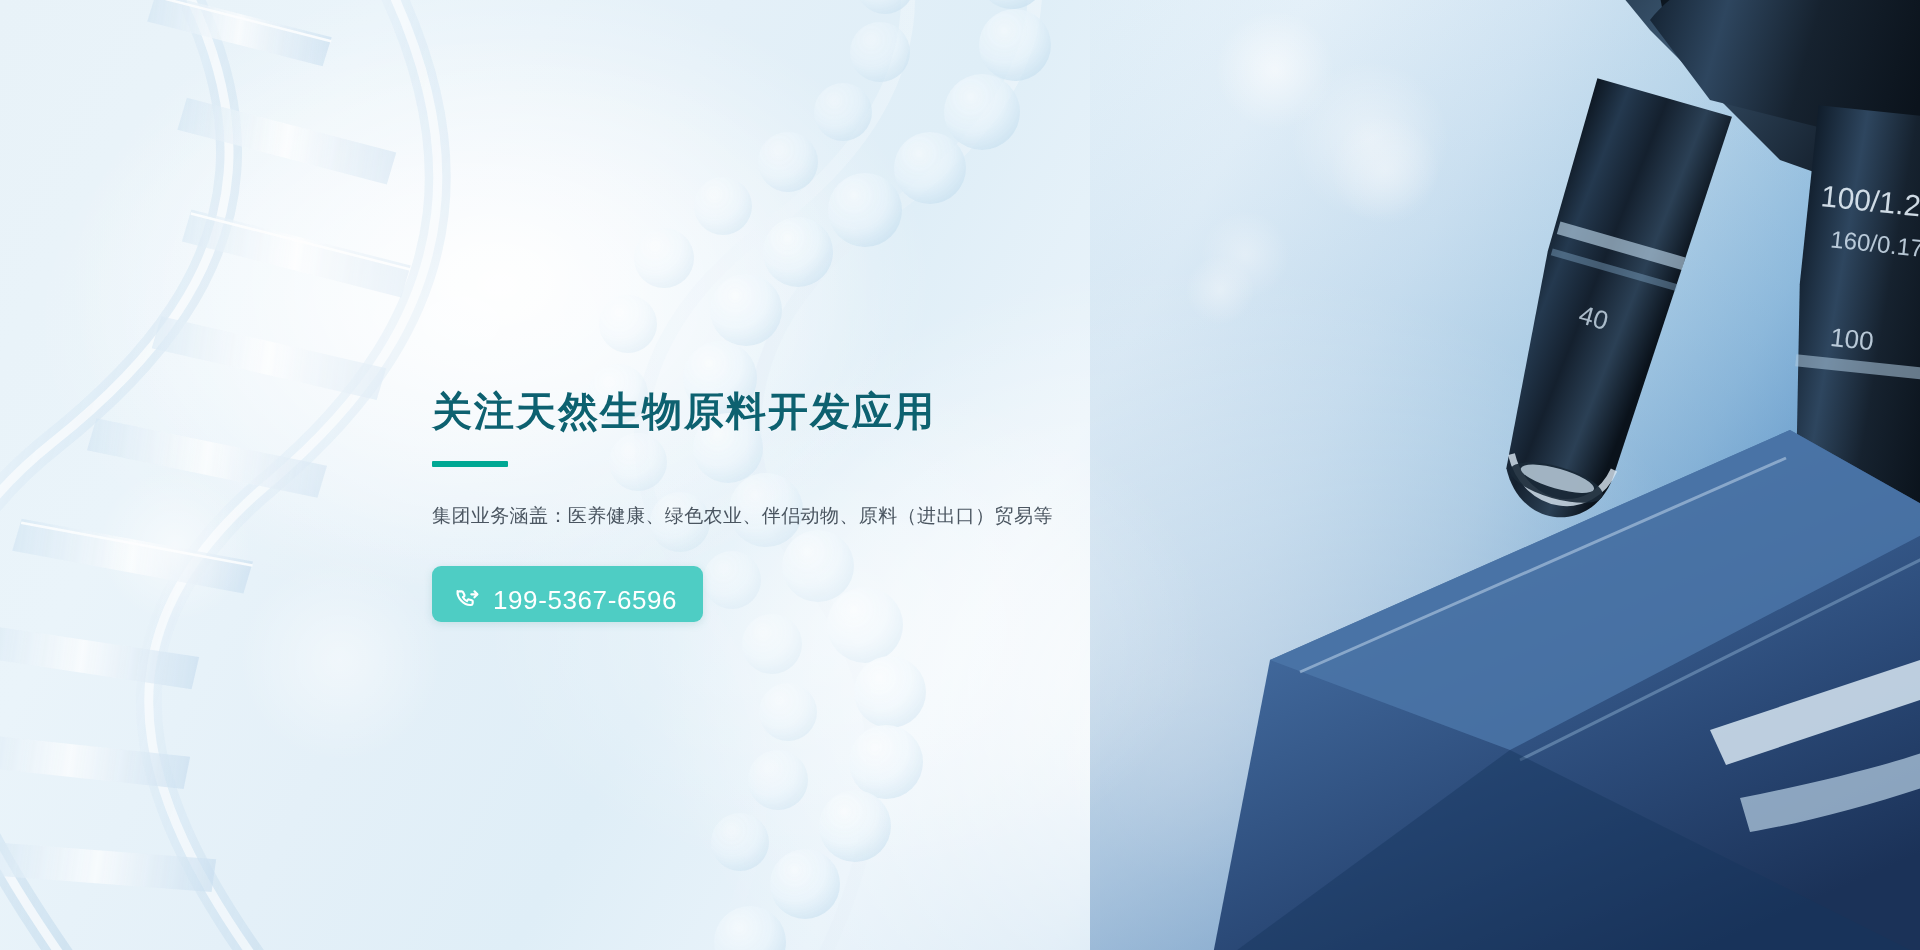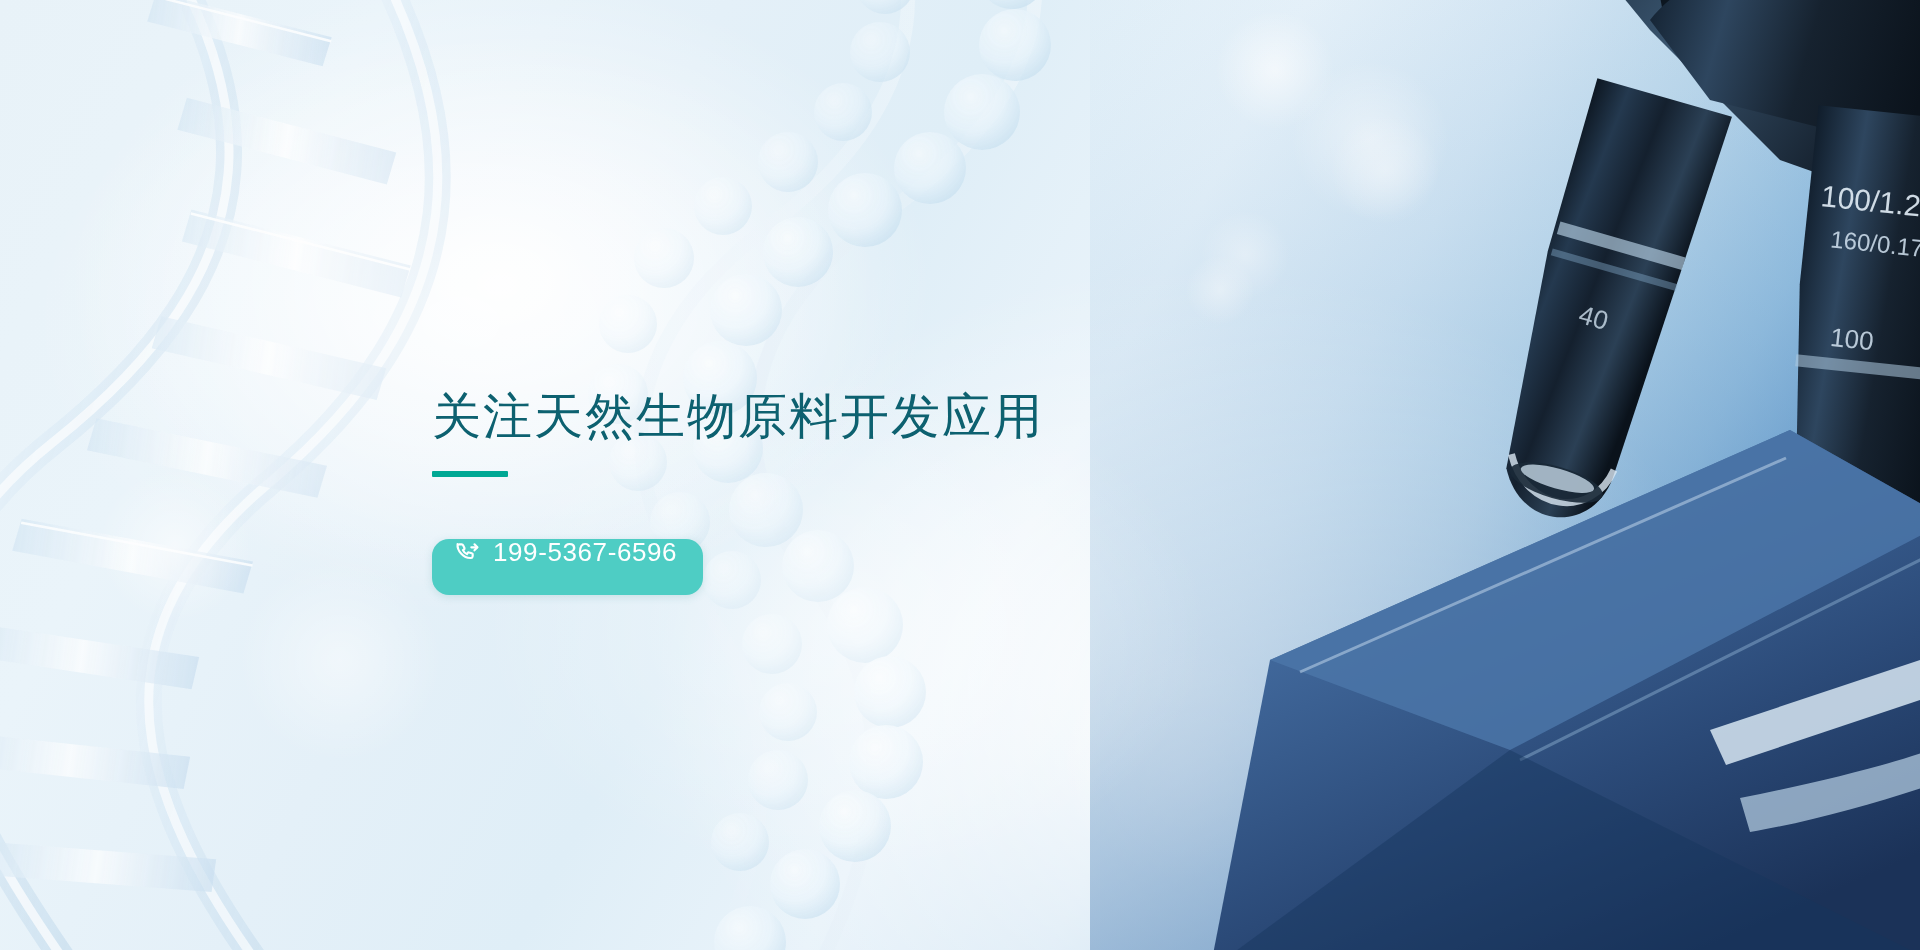--- a/index.html
+++ b/index.html
@@ -73,22 +73,22 @@
   }
 
   
   .content {
     position:absolute;
     left:432px; top:388px;
     width:700px;
     z-index:20;
   }
   .headline {
-    font-size:49px;
-    font-weight:normal;
+    font-size:40px;
+    font-weight:bold;
     letter-spacing:2px;
     color:#0d6170;
     line-height:1.15;
     text-shadow:0 1px 2px rgba(255,255,255,.45);
     white-space:nowrap;
   }
   .rule {
     margin-top:27px;
     width:76px; height:6px;
     background:#00a894;
@@ -99,27 +99,27 @@
     font-size:19px;
     line-height:37px;
     color:#4a5560;
     letter-spacing:.4px;
   }
   .desc div { white-space:nowrap; }
 
   .phone-btn {
     margin-top:32px;
     display:inline-flex;
-    align-items:flex-start;
+    align-items:flex-end;
     gap:12px;
     height:56px;
     padding:0 26px 9px 22px;
     background:#4ecdc4;
     border:none;
-    border-radius:17px;
+    border-radius:9px;
     cursor:pointer;
     box-shadow:0 2px 8px rgba(60,150,150,.18);
   }
   .phone-btn .pico { width:27px; height:27px; display:block; flex:none; }
   .phone-num {
     font-size:26px;
     font-weight:500;
     color:#ffffff;
     letter-spacing:.6px;
     line-height:1;
@@ -312,20 +312,21 @@
 
   <div class="wash"></div>
 
   <div class="content">
 
     <h1 class="headline">关注天然生物原料开发应用</h1>
 
     <div class="rule"></div>
 
     <div class="desc">
+      <div>集团业务涵盖：医养健康、绿色农业、伴侣动物、原料（进出口）贸易等</div>
     </div>
 
     <button class="phone-btn">
       <span class="pico">
         <svg viewBox="0 0 24 24" fill="none" stroke="#ffffff" stroke-width="1.9" stroke-linecap="round" stroke-linejoin="round">
           <path d="M3.2 4.4c-.3 2.6.8 6.2 3.3 8.8 2.5 2.6 6 3.9 8.6 3.7.8-.1 1.3-.6 1.4-1.3l.2-1.6c.1-.6-.3-1.1-.9-1.3l-2.3-.7c-.5-.2-1.1 0-1.4.5l-.6.9c-1.5-.6-2.9-1.9-3.6-3.5l.9-.6c.5-.3.7-.9.5-1.4L8.1 5.6c-.2-.6-.7-.9-1.3-.9l-2.3.1c-.7 0-1.2.4-1.3 1.1z"></path>
           <path d="M15.4 7.4h5.2"></path>
           <path d="M18.2 4.7l2.6 2.7-2.6 2.7"></path>
         </svg>
       </span>

